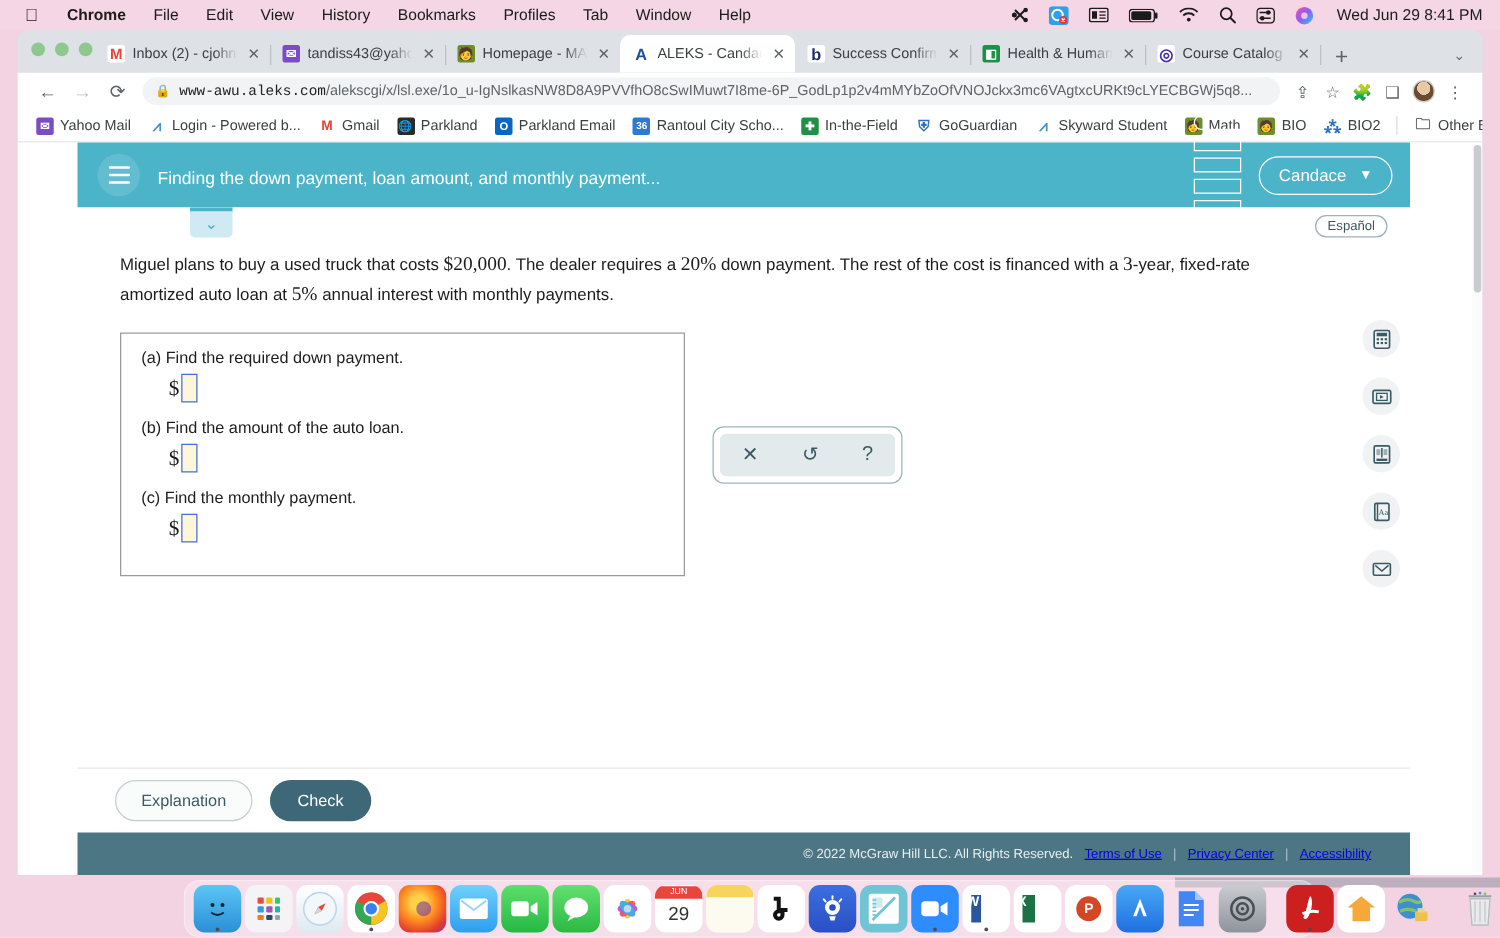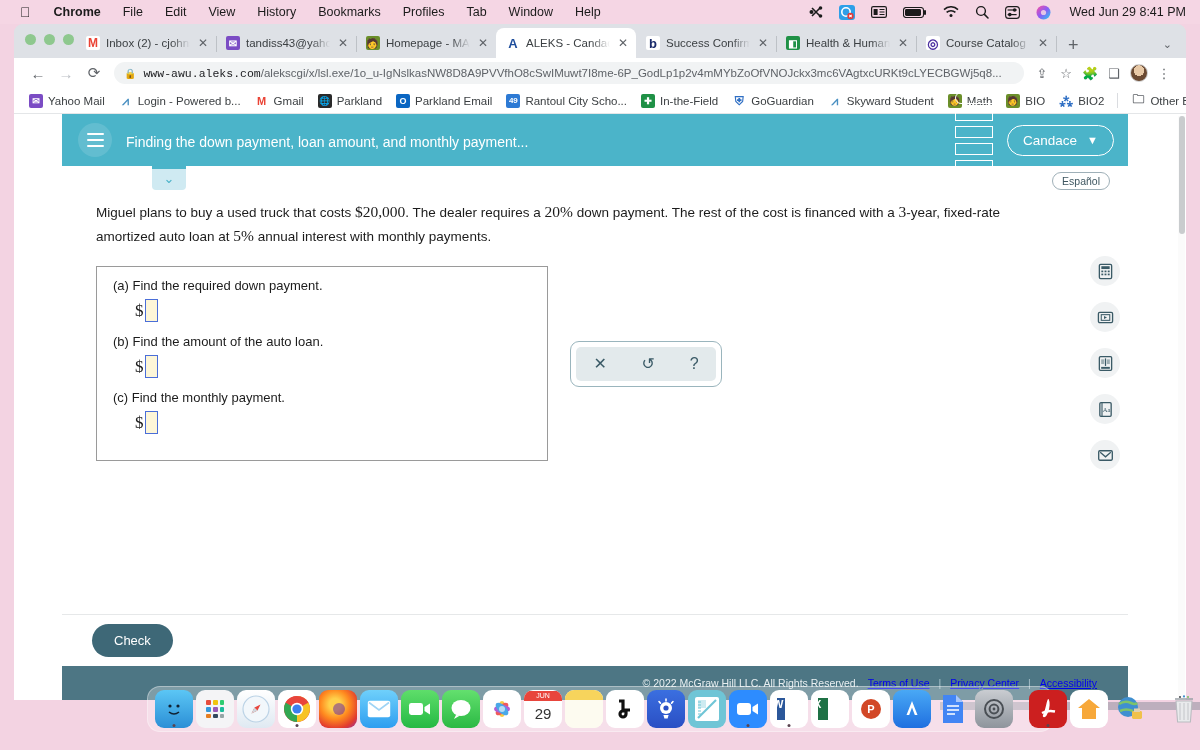--- a/index.html
+++ b/index.html
@@ -222,21 +222,21 @@
   .scroll-rail {
     position: absolute; right: 1px; top: 2px; width: 7px; height: 582px; background: #fbfbfb;
   }
   .scroll-thumb {
     position: absolute; right: 1px; top: 2px; width: 6px; height: 118px;
     background: #c9ccce; border-radius: 3px;
   }
 
   
   .dock {
-    position: absolute; left: 147px; bottom: 18px; width: 906px; height: 46px;
+    position: absolute; left: 147px; bottom: 0; width: 906px; height: 46px;
     background: rgba(255,255,255,0.28); border-radius: 13px;
     display: flex; align-items: center; padding: 0 7px; gap: 3px;
     border: 1px solid rgba(255,255,255,0.35);
   }
   .dock-ico {
     width: 38px; height: 38px; border-radius: 9px; flex: 0 0 38px; position: relative;
     display: flex; align-items: center; justify-content: center;
     font-size: 17px; color: #fff; overflow: hidden;
   }
   .dock-dot {
@@ -419,21 +419,21 @@
         </span>
       <span class="bm">
           <span class="bicon" style="background:#2a2a2a;">🌐</span>
           <span>Parkland</span>
         </span>
       <span class="bm">
           <span class="bicon" style="background:#0a66c2;">O</span>
           <span>Parkland Email</span>
         </span>
       <span class="bm">
-          <span class="bicon" style="background:#2d7ad4;font-size:8px;">49</span>
+          <span class="bicon" style="background:#2d7ad4;font-size:8px;">36</span>
           <span>Rantoul City Scho...</span>
         </span>
       <span class="bm">
           <span class="bicon" style="background:#1f9146;">✚</span>
           <span>In-the-Field</span>
         </span>
       <span class="bm">
           <span class="bicon" style="background:#fff;color:#2f6fc4;font-size:12px;">⛨</span>
           <span>GoGuardian</span>
         </span>
@@ -565,20 +565,21 @@
           </div>
           <div class="rail-btn">
             <svg class="rail-glyph" viewBox="0 0 18 18">
                 <rect x="1.8" y="4" width="14.4" height="10" rx="1.2" fill="none" stroke="#3a5a66" stroke-width="1.4"></rect>
                 <path d="M3.4 5.6 L9 10.4 L14.6 5.6" fill="none" stroke="#3a5a66" stroke-width="1.3"></path>
               </svg>
           </div>
         </div>
 
         <div class="footer-bar">
+          <button class="btn-expl">Explanation</button>
           <button class="btn-check">Check</button>
         </div>
 
         <div class="copyright">
           <span>© 2022 McGraw Hill LLC. All Rights Reserved.</span>
           <a class="cl" href="#">Terms of Use</a>
           <span class="cdiv">|</span>
           <a class="cl" href="#">Privacy Center</a>
           <span class="cdiv">|</span>
           <a class="cl" href="#">Accessibility</a>

